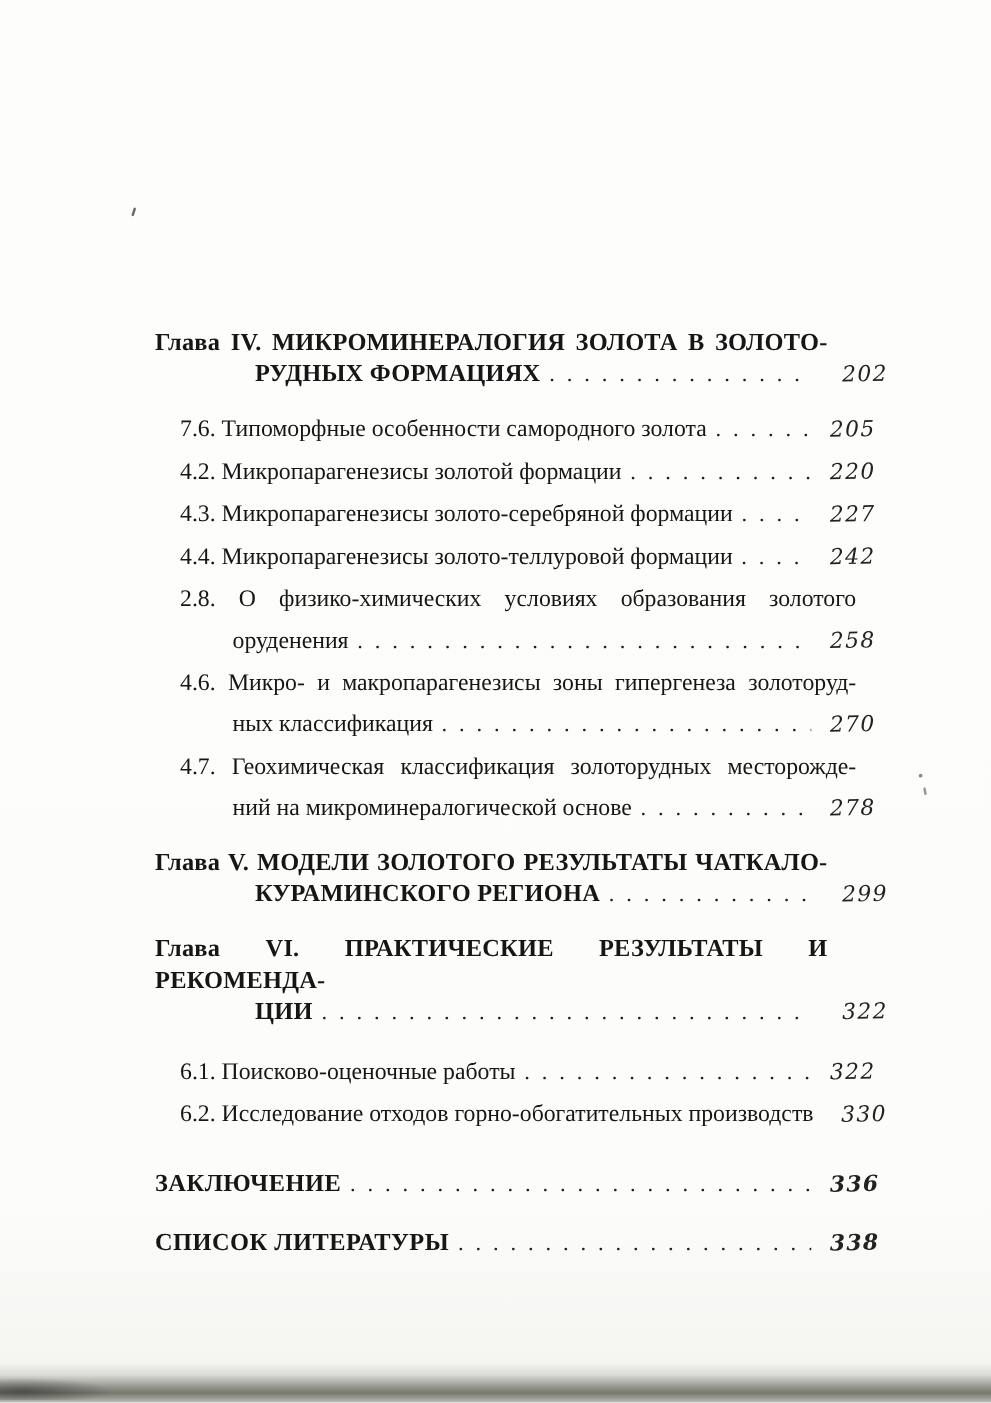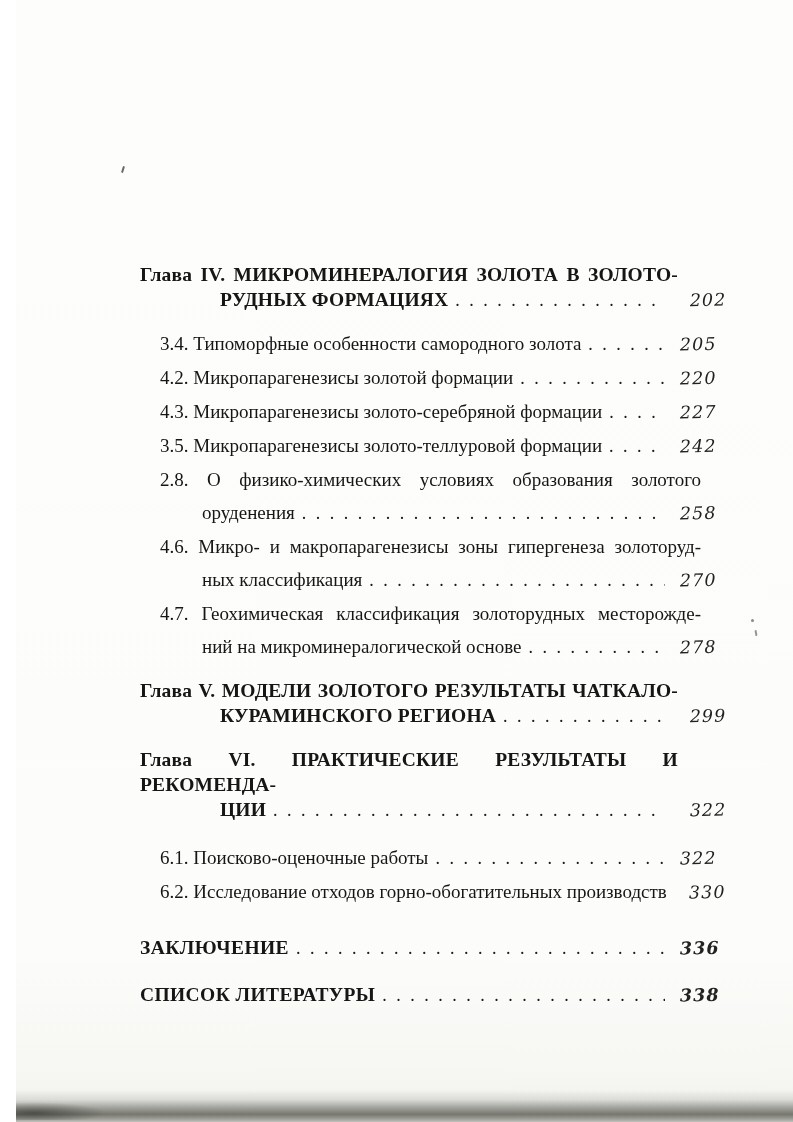--- a/index.html
+++ b/index.html
@@ -7,21 +7,20 @@
     width: 793px; height: 1122px;
     position: relative;
     background: #ffffff;
     overflow: hidden;
     font-family: "Liberation Serif", "DejaVu Serif", serif;
     color: #161616;
   }
   .page {
     position: absolute; inset: 0;
     background: linear-gradient(180deg, #fdfdfc 0%, #fcfcfa 85%, #f6f6f3 96%, #efefec 100%);
-    margin-left: 16px;
   }
   .content {
     position: absolute;
     left: 124px; top: 262px; width: 596px;
   }
   .row { display: flex; align-items: baseline; }
 
   
   .h-line1 {
     font-weight: bold; font-size: 19.5px; line-height: 25px;
@@ -129,39 +128,39 @@
     <div class="mb-head">
       <div class="h-line1">Глава IV. МИКРОМИНЕРАЛОГИЯ ЗОЛОТА В ЗОЛОТО-</div>
       <div class="row h-row">
         <span class="h2-text">РУДНЫХ ФОРМАЦИЯХ</span>
         <span class="dots"></span>
         <span class="page-num">202</span>
       </div>
     </div>
 
     <div class="row entry">
-      <span class="e-text">3.4. Типоморфные особенности самородного золота</span>
+      <span class="e-text">7.6. Типоморфные особенности самородного золота</span>
       <span class="dots"></span>
       <span class="page-num">205</span>
     </div>
 
     <div class="row entry">
       <span class="e-text">4.2. Микропарагенезисы золотой формации</span>
       <span class="dots"></span>
       <span class="page-num">220</span>
     </div>
 
     <div class="row entry">
       <span class="e-text">4.3. Микропарагенезисы золото-серебряной формации</span>
       <span class="dots"></span>
       <span class="page-num">227</span>
     </div>
 
     <div class="row entry">
-      <span class="e-text">3.5. Микропарагенезисы золото-теллуровой формации</span>
+      <span class="e-text">4.4. Микропарагенезисы золото-теллуровой формации</span>
       <span class="dots"></span>
       <span class="page-num">242</span>
     </div>
 
     <div class="entry-block">
       <div class="e-line1">2.8. О физико-химических условиях образования золотого</div>
       <div class="row">
         <span class="e-cont">оруденения</span>
         <span class="dots"></span>
         <span class="page-num">258</span>

